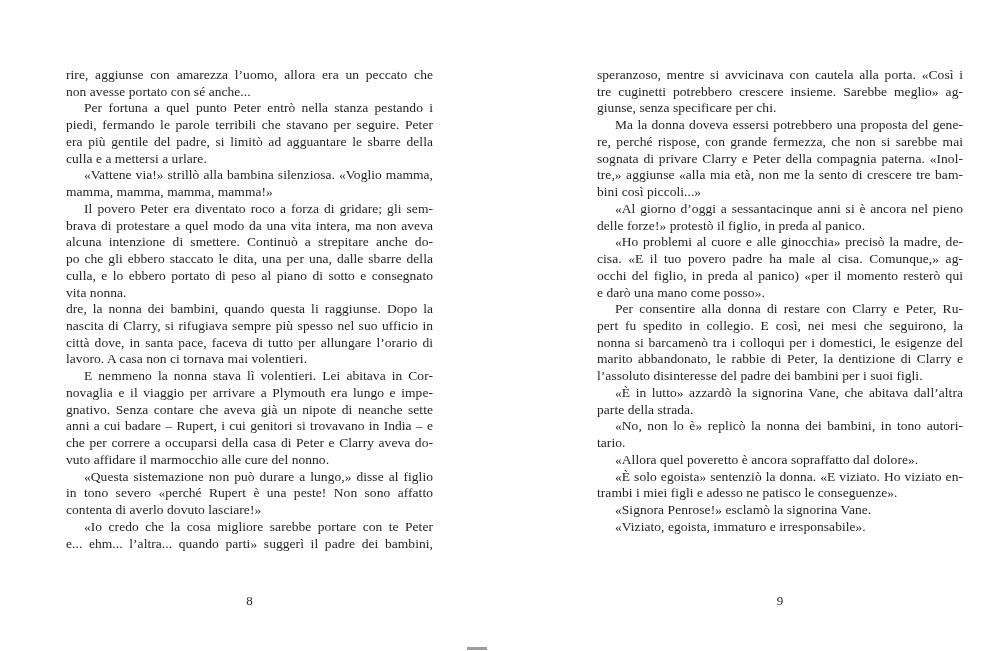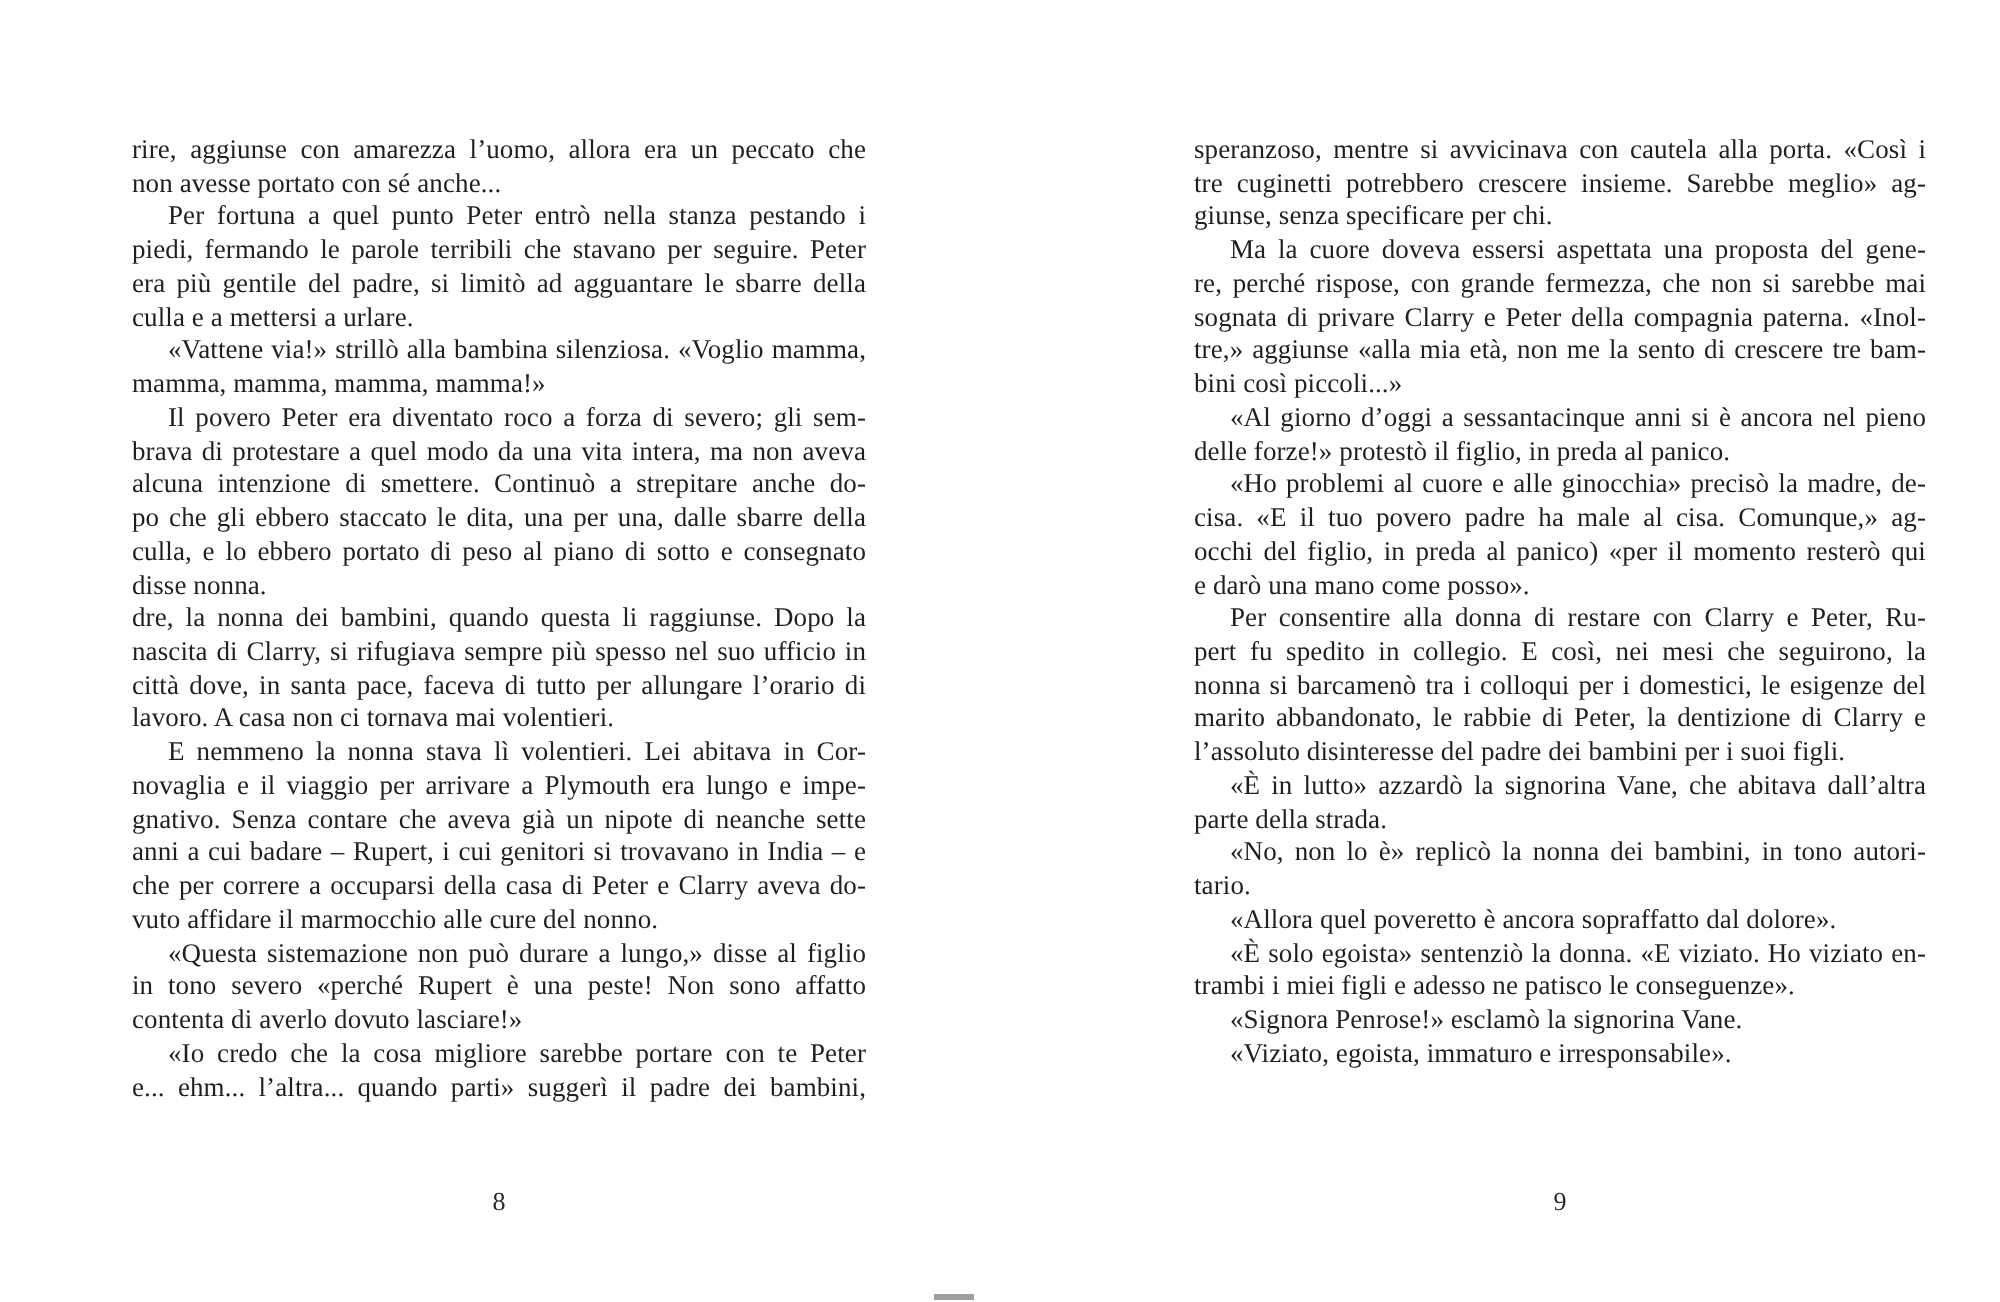--- a/index.html
+++ b/index.html
@@ -71,26 +71,26 @@
   <section class="page page-left">
     <div class="text-col">
         <div class="line">rire, aggiunse con amarezza l’uomo, allora era un peccato che</div>
         <div class="line end">non avesse portato con sé anche...</div>
         <div class="line indent">Per fortuna a quel punto Peter entrò nella stanza pestando i</div>
         <div class="line">piedi, fermando le parole terribili che stavano per seguire. Peter</div>
         <div class="line">era più gentile del padre, si limitò ad agguantare le sbarre della</div>
         <div class="line end">culla e a mettersi a urlare.</div>
         <div class="line indent">«Vattene via!» strillò alla bambina silenziosa. «Voglio mamma,</div>
         <div class="line end">mamma, mamma, mamma, mamma!»</div>
-        <div class="line indent">Il povero Peter era diventato roco a forza di severo; gli sem-</div>
+        <div class="line indent">Il povero Peter era diventato roco a forza di gridare; gli sem-</div>
         <div class="line">brava di protestare a quel modo da una vita intera, ma non aveva</div>
         <div class="line">alcuna intenzione di smettere. Continuò a strepitare anche do-</div>
         <div class="line">po che gli ebbero staccato le dita, una per una, dalle sbarre della</div>
         <div class="line">culla, e lo ebbero portato di peso al piano di sotto e consegnato</div>
-        <div class="line end">disse nonna.</div>
+        <div class="line end">vita nonna.</div>
         <div class="line">dre, la nonna dei bambini, quando questa li raggiunse. Dopo la</div>
         <div class="line">nascita di Clarry, si rifugiava sempre più spesso nel suo ufficio in</div>
         <div class="line">città dove, in santa pace, faceva di tutto per allungare l’orario di</div>
         <div class="line end">lavoro. A casa non ci tornava mai volentieri.</div>
         <div class="line indent">E nemmeno la nonna stava lì volentieri. Lei abitava in Cor-</div>
         <div class="line">novaglia e il viaggio per arrivare a Plymouth era lungo e impe-</div>
         <div class="line">gnativo. Senza contare che aveva già un nipote di neanche sette</div>
         <div class="line">anni a cui badare – Rupert, i cui genitori si trovavano in India – e</div>
         <div class="line">che per correre a occuparsi della casa di Peter e Clarry aveva do-</div>
         <div class="line end">vuto affidare il marmocchio alle cure del nonno.</div>
@@ -101,21 +101,21 @@
         <div class="line">e... ehm... l’altra... quando parti» suggerì il padre dei bambini,</div>
       </div>
     <div class="folio">8</div>
   </section>
 
   <section class="page page-right">
     <div class="text-col">
         <div class="line">speranzoso, mentre si avvicinava con cautela alla porta. «Così i</div>
         <div class="line">tre cuginetti potrebbero crescere insieme. Sarebbe meglio» ag-</div>
         <div class="line end">giunse, senza specificare per chi.</div>
-        <div class="line indent">Ma la cuore doveva essersi aspettata una proposta del gene-</div>
+        <div class="line indent">Ma la donna doveva essersi potrebbero una proposta del gene-</div>
         <div class="line">re, perché rispose, con grande fermezza, che non si sarebbe mai</div>
         <div class="line">sognata di privare Clarry e Peter della compagnia paterna. «Inol-</div>
         <div class="line">tre,» aggiunse «alla mia età, non me la sento di crescere tre bam-</div>
         <div class="line end">bini così piccoli...»</div>
         <div class="line indent">«Al giorno d’oggi a sessantacinque anni si è ancora nel pieno</div>
         <div class="line end">delle forze!» protestò il figlio, in preda al panico.</div>
         <div class="line indent">«Ho problemi al cuore e alle ginocchia» precisò la madre, de-</div>
         <div class="line">cisa. «E il tuo povero padre ha male al cisa. Comunque,» ag-</div>
         <div class="line">occhi del figlio, in preda al panico) «per il momento resterò qui</div>
         <div class="line end">e darò una mano come posso».</div>

